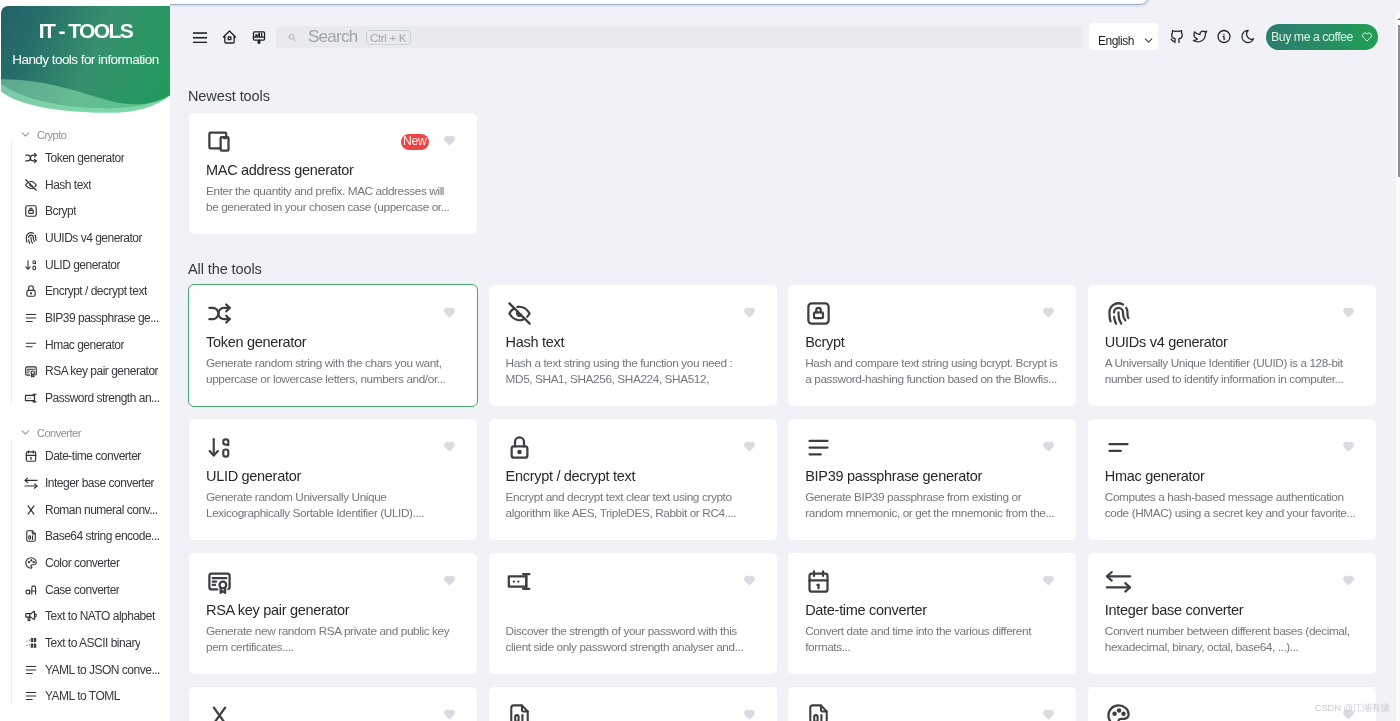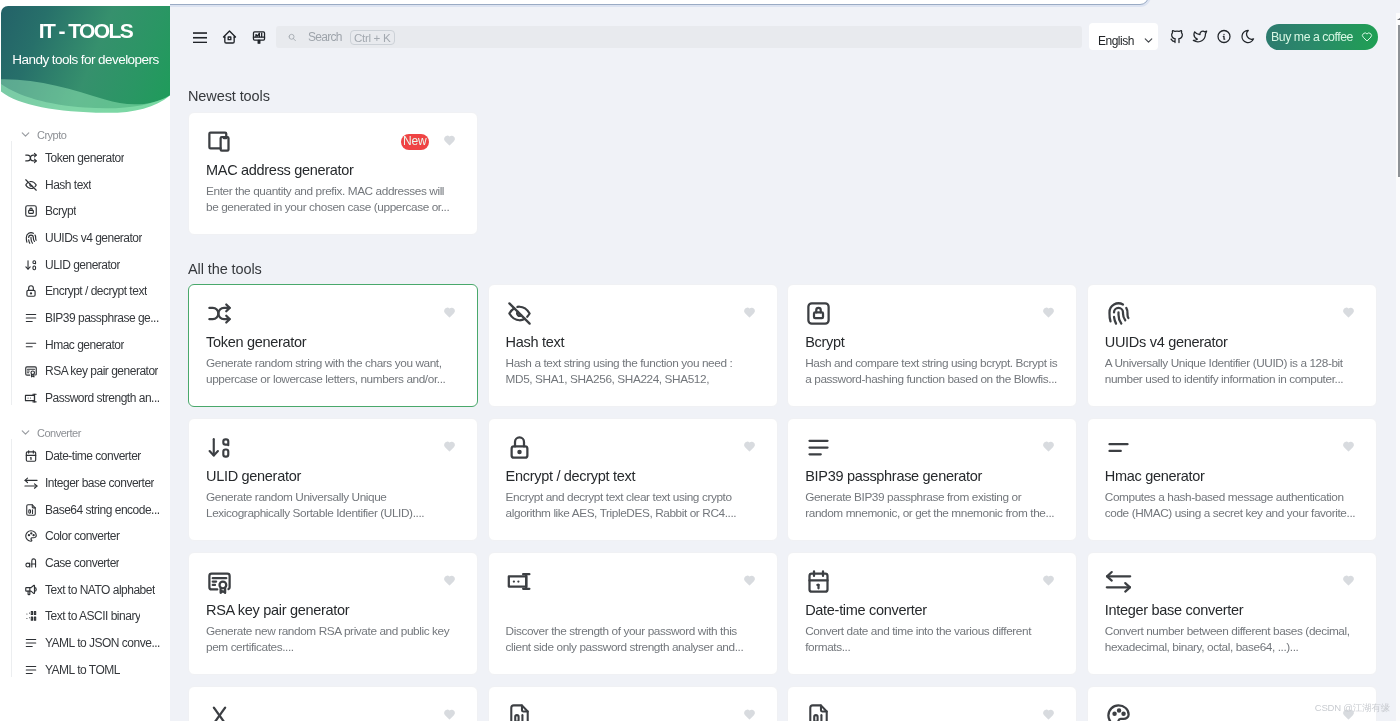--- a/index.html
+++ b/index.html
@@ -64,21 +64,21 @@
   
   .header { position:absolute; left:0; top:0; right:0; height:74px; z-index:2; }
   .hdr-btn { position:absolute; top:29px; width:16px; height:16px; color:#1f2328; }
   .hdr-btn svg { width:100%; height:100%; display:block; }
   .searchbox {
     position:absolute; left:276px; top:26px; width:806px; height:22px;
     background:#e8eaee; border-radius:3px; display:flex; align-items:center; padding-left:12px;
   }
   .searchbox .sicon { width:8.5px; height:9px; color:#9ba1a8; flex:none; }
   .searchbox .sicon svg { width:100%; height:100%; display:block; }
-  .searchbox .sph { color:#9ea4ab; font-size:12px; letter-spacing:-0.72px; margin-left:11.5px; }
+  .searchbox .sph { color:#9ea4ab; font-size:17px; letter-spacing:-0.72px; margin-left:11.5px; }
   .kbd {
     margin-left:8px; border:1px solid #ccd1d7; border-radius:4px; color:#a3a9b0;
     font-size:11.6px; letter-spacing:-0.35px; padding:0 3.4px; height:15px; line-height:14px; background:transparent;
   }
   .lang {
     position:absolute; left:1089px; top:23px; width:69px; height:27px; background:#fff;
     border-radius:4px; display:flex; align-items:center; padding:8px 0 0 9px; gap:8px;
     font-size:12px; letter-spacing:-0.5px; color:#1f2225;
   }
   .lang .chev { width:13px; height:13px; color:#43474c; }
@@ -129,21 +129,21 @@
   <div class="urlbar"></div>
   <div class="sidebar">
     <div class="sb-banner">
       <div class="grad"></div>
       <svg viewBox="0 0 169 120" preserveAspectRatio="none" style="left:0;top:0;width:100%;height:100%">
         <path d="M0 73.3 C 36 72.6 72 83.5 104 93.6 C 126 100.4 150 100.5 169 89.4 L169 120 L0 120 Z" fill="#a0f5c2" opacity="0.45"></path>
         <path d="M0 77.9 C 18 90.5 46 98.5 84 101.5 C 120 104.3 150 100 169 89.4 L169 120 L0 120 Z" fill="#a0f5c2" opacity="0.45"></path>
         <path d="M0 85.4 C 18 99.6 56 106 104 106.8 C 132 107.2 154 102 169 89.4 L169 120 L0 120 Z" fill="#ffffff"></path>
       </svg>
       <div class="sb-title">IT - TOOLS</div>
-      <div class="sb-sub">Handy tools for developers</div>
+      <div class="sb-sub">Handy tools for information</div>
     </div>
     <div class="sb-scroll" id="sbnav">
         <div class="sb-group">
           <div class="sb-group-head">
             <span class="chev">
               <svg viewBox="0 0 24 24" fill="none" stroke="currentColor" stroke-width="2.2" stroke-linecap="round" stroke-linejoin="round">
                 <path d="M6 9l6 6l6 -6"></path>
               </svg>
             </span>
             <span>Crypto</span>
@@ -286,20 +286,29 @@
             <a class="sb-item">
               <span class="ic">
                 <svg viewBox="0 0 24 24" fill="none" stroke="currentColor" stroke-width="1.95" stroke-linecap="round" stroke-linejoin="round">
                   <path d="M22.4 7.4h-20.6"></path>
                   <path d="M6 3.6l-4.2 3.8l4.2 3.8"></path>
                   <path d="M1.6 17.2h20.6"></path>
                   <path d="M18 13.4l4.2 3.8l-4.2 3.8"></path>
                 </svg>
               </span>
               <span class="lb">Integer base converter</span>
+            </a>
+            <a class="sb-item">
+              <span class="ic">
+                <svg viewBox="0 0 24 24" fill="none" stroke="currentColor" stroke-width="2" stroke-linecap="round" stroke-linejoin="round">
+                  <path d="M7 5l10 14"></path>
+                  <path d="M17 5l-10 14"></path>
+                </svg>
+              </span>
+              <span class="lb">Roman numeral conv...</span>
             </a>
             <a class="sb-item">
               <span class="ic">
                 <svg viewBox="0 0 24 24" fill="none" stroke="currentColor" stroke-width="1.85" stroke-linecap="round" stroke-linejoin="round">
                   <path d="M14.2 3.2v4.2a1 1 0 0 0 1 1h4.1"></path>
                   <path d="M19.3 8.4v10.4a2.2 2.2 0 0 1 -2.2 2.2h-10.2a2.2 2.2 0 0 1 -2.2 -2.2v-13.6a2.2 2.2 0 0 1 2.2 -2.2h7.3z"></path>
                   <path d="M8.2 13.2a1.5 1.5 0 0 1 1.5 -1.5a1.5 1.5 0 0 1 1.5 1.5v2.8a1.5 1.5 0 0 1 -1.5 1.5a1.5 1.5 0 0 1 -1.5 -1.5z"></path>
                   <path d="M14.6 11.7v6.1"></path>
                 </svg>
               </span>

